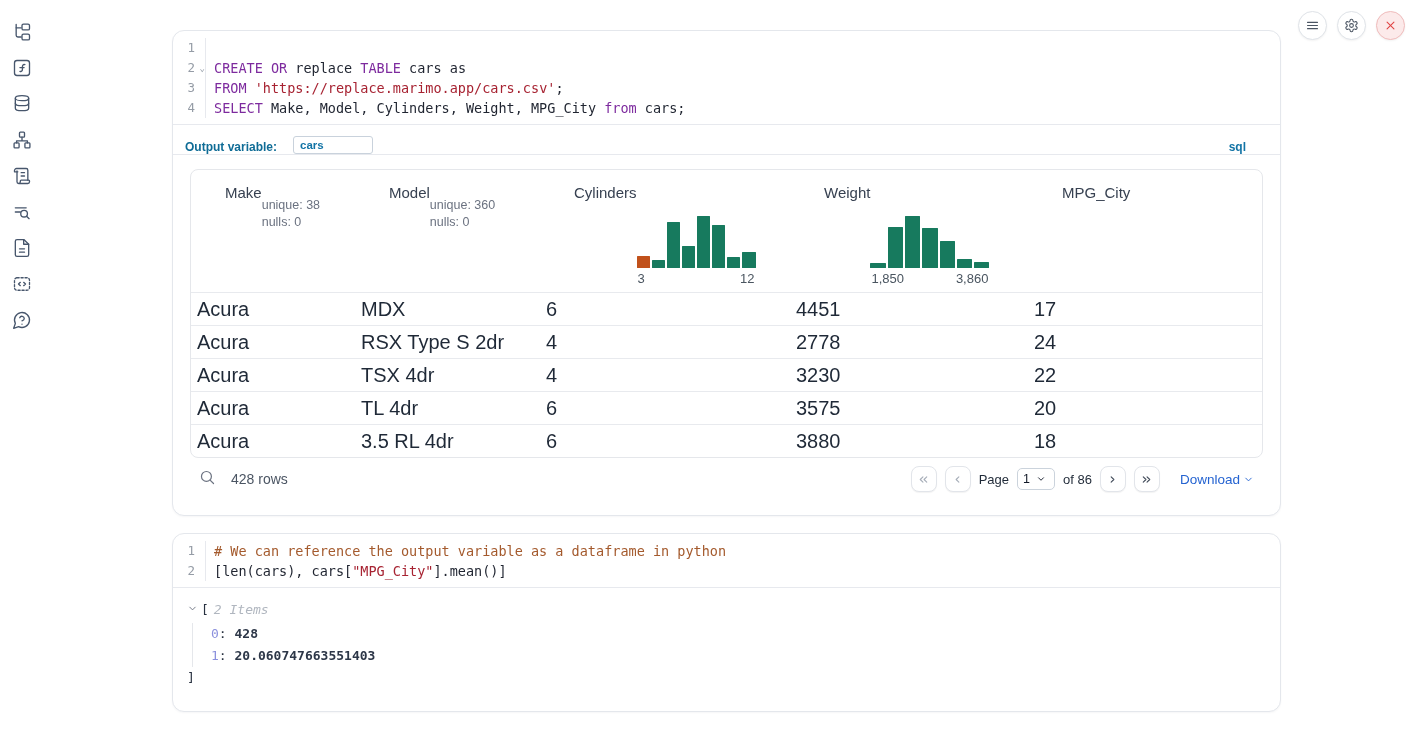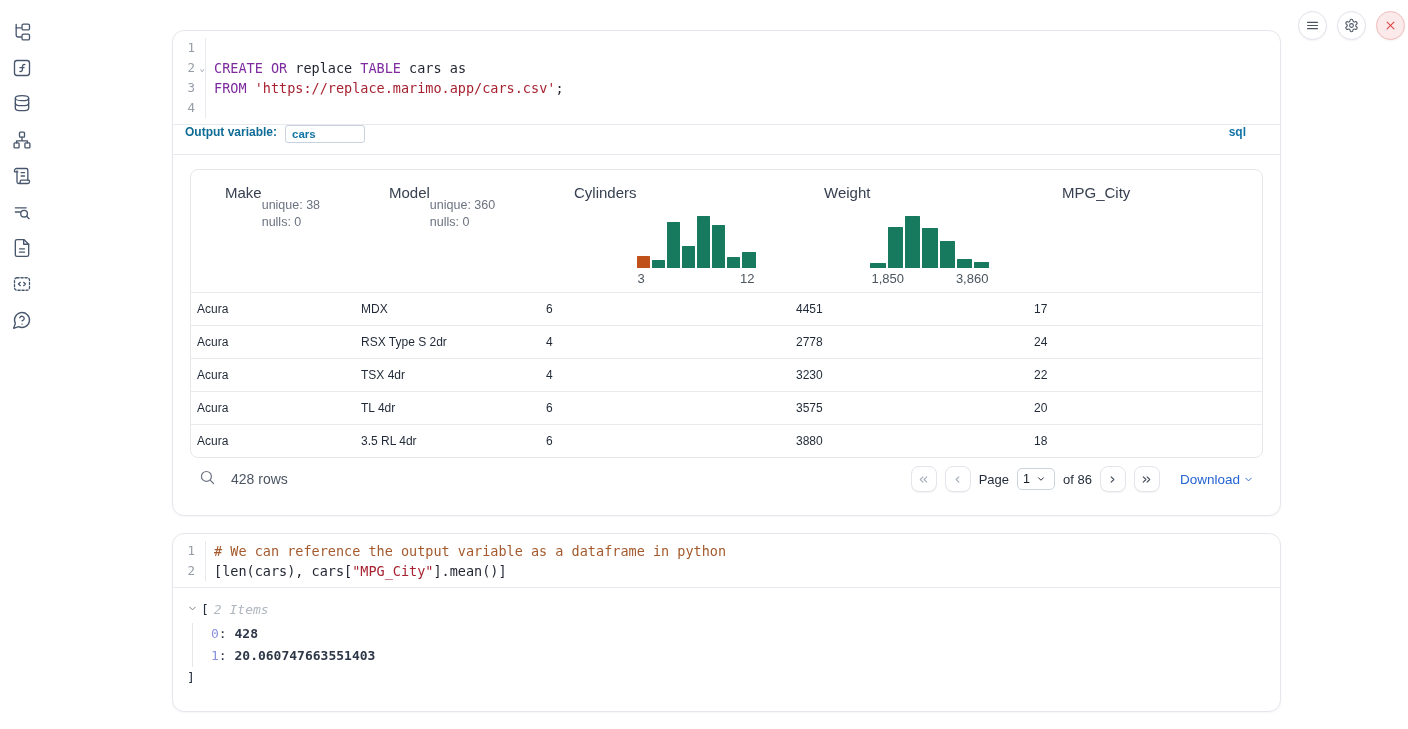--- a/index.html
+++ b/index.html
@@ -37,39 +37,39 @@
   .fold { position:absolute; right:0px; top:0; font-size:9px; color:#8f98a3; }
   .code-text { padding-left:8px; white-space:pre; color:#1f2430; }
   .tok-k { color:#7d2a9e; }
   .tok-s { color:#a72332; }
   .tok-c { color:#a45a2d; }
   .tok-t { color:#1f2430; }
 
   .divider { border-top:1px solid #e7e9ee; }
 
   
-  .outvar-row { height:29px; display:flex; align-items:flex-start; padding:0 34px 0 12px; }
+  .outvar-row { height:29px; display:flex; align-items:flex-end; padding:0 34px 0 12px; gap:8px; }
   .outvar-label { font-size:12px; font-weight:bold; color:#0f6c96; }
   .outvar-input { width:80px; height:18px; border:1px solid #c9d2dc; border-radius:3px;
     font-size:11.5px; font-weight:bold; color:#1374a6; padding:0 6px;
     font-family:"Liberation Sans", sans-serif; outline:none;margin-left:8px; }
   .lang-badge { margin-left:auto; font-size:12px; font-weight:bold; color:#1374a6; }
 
   
   .table-wrap { margin:14px 17px 0 17px; border:1px solid #e5e7eb; border-radius:8px; overflow:hidden; }
   .thead { display:grid; grid-template-columns:164px 185px 250px 238px 1fr; height:122px; }
   .th { padding:14px 5px 6px 6px; display:flex; flex-direction:row;margin-left:28px; }
   .th-label { font-size:15px; color:#374151; }
   .th-stats { margin-top:13px; font-size:12.5px; color:#6b7280; line-height:16.5px; }
   .hist { margin-top:auto; width:119px; }
   .hist-bars { display:flex; align-items:flex-end; gap:2px; height:52px; }
   .hist-bar { flex:1; border-radius:0.5px; }
   .hist-labels { display:flex; justify-content:space-between; font-size:13px; color:#4a5560; margin-top:3px; padding:0 1px; }
   .trow { display:grid; grid-template-columns:164px 185px 250px 238px 1fr; height:33px;
-    border-top:1px solid #e8eaee; align-items:center; font-size:12px; color:#1f2937; cursor:default; }
+    border-top:1px solid #e8eaee; align-items:center; font-size:20px; color:#1f2937; cursor:default; }
   .trow .td { padding-left:6px; }
 
   
   .tfoot { height:40px; display:flex; align-items:center; padding:2px 26px 0 26px; }
   .search-ico svg { width:17px; height:17px; stroke:#6b7280; fill:none; stroke-width:1.7; stroke-linecap:round; }
   .rowcount { margin-left:15px; font-size:14px; color:#4b5563; }
   .pager { margin-left:auto; display:flex; align-items:center; gap:8px; }
   .pg-btn { width:26px; height:26px; border:1px solid #e2e5ea; border-radius:8px; background:#fff;
     box-shadow:0 1px 1px rgba(0,0,0,.05); display:flex; align-items:center; justify-content:center; cursor:pointer; }
   .pg-btn svg { width:13px; height:13px; fill:none; stroke-width:2; stroke-linecap:round; stroke-linejoin:round; }
@@ -200,20 +200,21 @@
       <div class="code-line">
         <div class="gutter mono">2<span class="fold">⌄</span></div>
         <div class="code-text mono"><span class="tok-k">CREATE</span><span class="tok-t"> </span><span class="tok-k">OR</span><span class="tok-t"> replace </span><span class="tok-k">TABLE</span><span class="tok-t"> cars as</span></div>
       </div>
       <div class="code-line">
         <div class="gutter mono">3</div>
         <div class="code-text mono"><span class="tok-k">FROM</span><span class="tok-t"> </span><span class="tok-s">'https://replace.marimo.app/cars.csv'</span><span class="tok-t">;</span></div>
       </div>
       <div class="code-line">
         <div class="gutter mono">4</div>
+        <div class="code-text mono"><span class="tok-k">SELECT</span><span class="tok-t"> Make, Model, Cylinders, Weight, MPG_City </span><span class="tok-k">from</span><span class="tok-t"> cars;</span></div>
       </div>
     </div>
   <div class="divider"></div>
   <div class="outvar-row">
     <span class="outvar-label">Output variable:</span>
     <input class="outvar-input" value="cars" style="">
     <span class="lang-badge">sql</span>
   </div>
   <div class="divider"></div>
 

